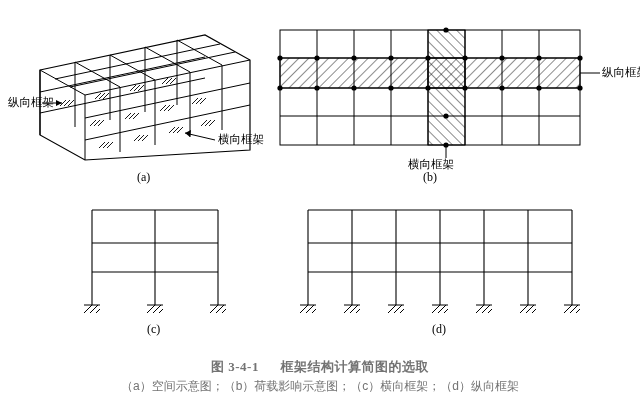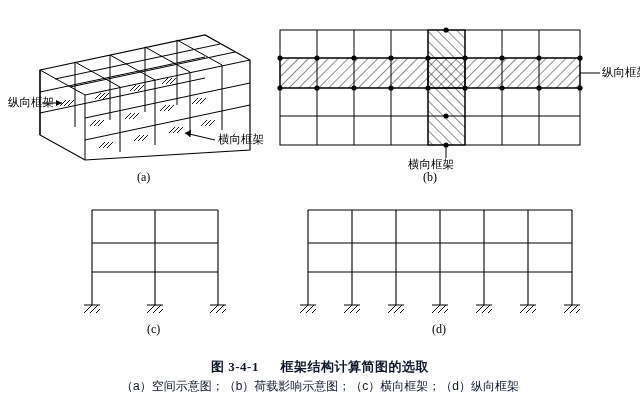--- a/index.html
+++ b/index.html
@@ -1,19 +1,19 @@
 <!DOCTYPE html>
 <html><head>
 <meta charset="utf-8">
 <style>
   html,body{margin:0;padding:0;background:#ffffff;}
   body{width:640px;height:418px;position:relative;font-family:"Liberation Sans",sans-serif;color:#111;overflow:hidden;}
   .fig{position:absolute;left:0;top:0;width:640px;height:418px;}
   .lbl{position:absolute;font-size:11.5px;line-height:1.15;color:#000;white-space:nowrap;font-family:"Liberation Sans",sans-serif;}
-  .caption{position:absolute;left:0;width:640px;text-align:center;color:#0f172a;}
+  .caption{position:absolute;left:0;width:640px;text-align:center;color:#737373;}
   .cap-main{top:358px;font-size:13px;font-weight:bold;letter-spacing:.5px;font-family:"Liberation Serif",serif;}
   .cap-sub{top:378px;font-size:12px;font-family:Liberation Sans, sans-serif;}
   .panel-tag{position:absolute;font-size:12px;font-family:"Liberation Serif",serif;color:#000;}
   svg{display:block;}
 </style>
 </head>
 <body>
 
 <svg class="fig" viewBox="0 0 640 418" xmlns="http://www.w3.org/2000/svg">
 

